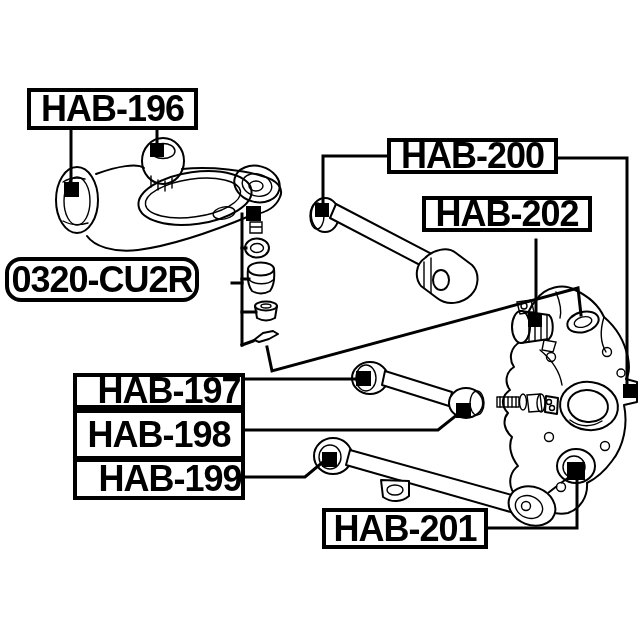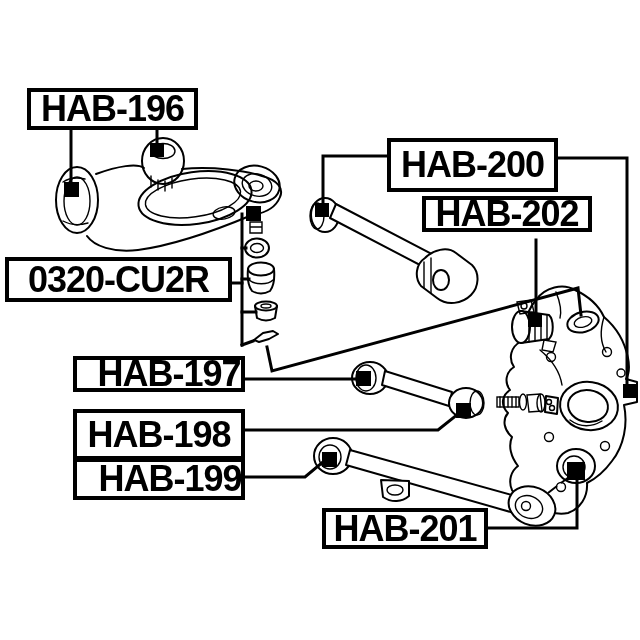--- a/index.html
+++ b/index.html
@@ -154,20 +154,20 @@
         <rect x="623" y="384" width="14" height="14" class="marker"></rect>
         <rect x="528" y="313" width="14" height="14" class="marker"></rect>
         <rect x="356" y="371" width="15" height="15" class="marker"></rect>
         <rect x="456" y="403" width="15" height="15" class="marker"></rect>
         <rect x="322" y="452" width="15" height="15" class="marker"></rect>
         <rect x="567" y="462" width="18" height="18" class="marker"></rect>
       </g>
   </svg>
 
   <div class="label-box" style="left: 27px; top: 88px; width: 171px; height: 42px;">HAB-196</div>
-  <div class="label-box" style="left: 5px; top: 257px; width: 227px; height: 45px;">0320-CU2R</div>
-  <div class="label-box" style="left: 73px; top: 356px; width: 172px; height: 36px; padding-left: 20px;">HAB-197</div>
+  <div class="label-box" style="left: 5px; top: 257px; width: 194px; height: 45px; border-radius: 16px;">0320-CU2R</div>
+  <div class="label-box" style="left: 73px; top: 373px; width: 172px; height: 36px; padding-left: 20px;">HAB-197</div>
   <div class="label-box" style="left: 73px; top: 409px; width: 172px; height: 51px;">HAB-198</div>
   <div class="label-box" style="left: 73px; top: 458px; width: 172px; height: 42px; padding-left: 22px;">HAB-199</div>
-  <div class="label-box" style="left: 387px; top: 138px; width: 171px; height: 54px;">HAB-200</div>
+  <div class="label-box" style="left: 387px; top: 138px; width: 171px; height: 36px;">HAB-200</div>
   <div class="label-box" style="left: 422px; top: 196px; width: 170px; height: 36px;">HAB-202</div>
   <div class="label-box" style="left: 322px; top: 508px; width: 166px; height: 41px; text-align: right;">HAB-201</div>
 </div>
 
 </body></html>

